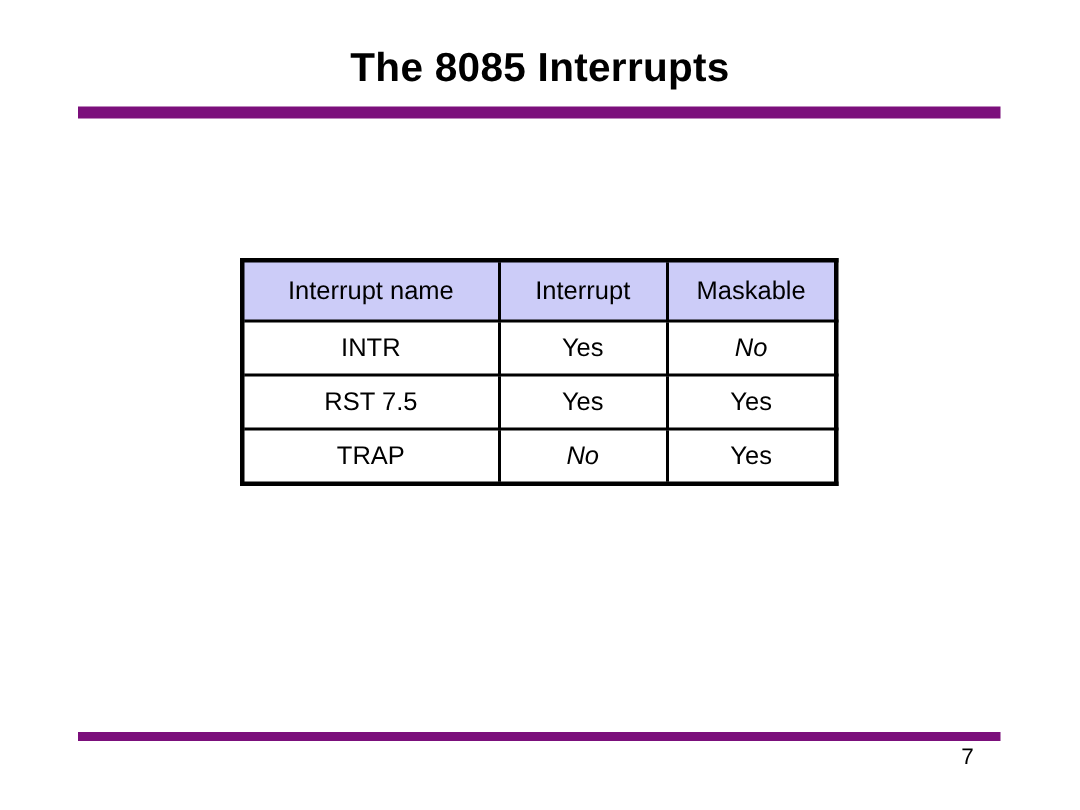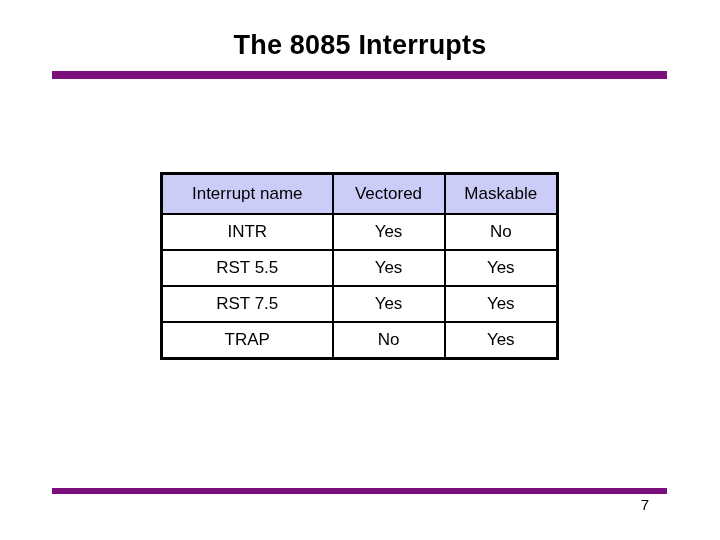--- a/index.html
+++ b/index.html
@@ -97,55 +97,50 @@
   table.interrupt-table thead th {
     background: #ccccf8;
     height: 38px;
     font-size: 17px;
   }
   table.interrupt-table tbody td.cell-name {
     background: #ffffff;
     text-align: center;
   }
   .val-yes { color: #3a7a3a; margin-top: 16px; }
-  .val-no  { color: #7a1a20; }
+  .val-no  { color: #7a1a20; font-style: italic; }
 </style>
 </head>
 <body>
 
 <div class="slide">
 
   <div class="slide-title">The 8085 Interrupts</div>
 
   <div class="rule rule-top"></div>
 
   <div class="table-wrap">
     <table class="interrupt-table">
       <colgroup>
         <col class="c-name">
         <col class="c-mask">
         <col class="c-vector">
       </colgroup>
       <thead>
         <tr>
           <th>Interrupt name</th>
-          <th>Vectored</th>
+          <th>Interrupt</th>
           <th>Maskable</th>
         </tr>
       </thead>
       <tbody>
         <tr>
           <td class="cell-name">INTR</td>
           <td class="val-yes">Yes</td>
           <td class="val-no">No</td>
-        </tr>
-        <tr>
-          <td class="cell-name">RST 5.5</td>
-          <td class="val-yes">Yes</td>
-          <td class="val-yes">Yes</td>
         </tr>
         <tr>
           <td class="cell-name">RST 7.5</td>
           <td class="val-yes">Yes</td>
           <td class="val-yes">Yes</td>
         </tr>
         <tr>
           <td class="cell-name">TRAP</td>
           <td class="val-no">No</td>
           <td class="val-yes">Yes</td>

